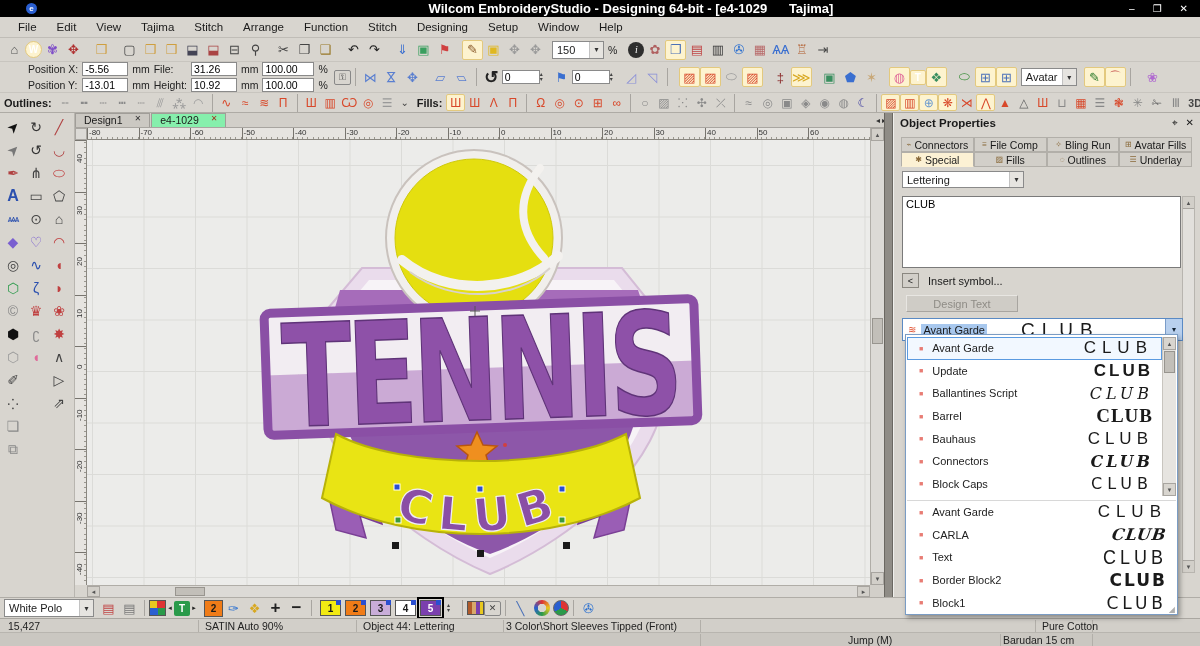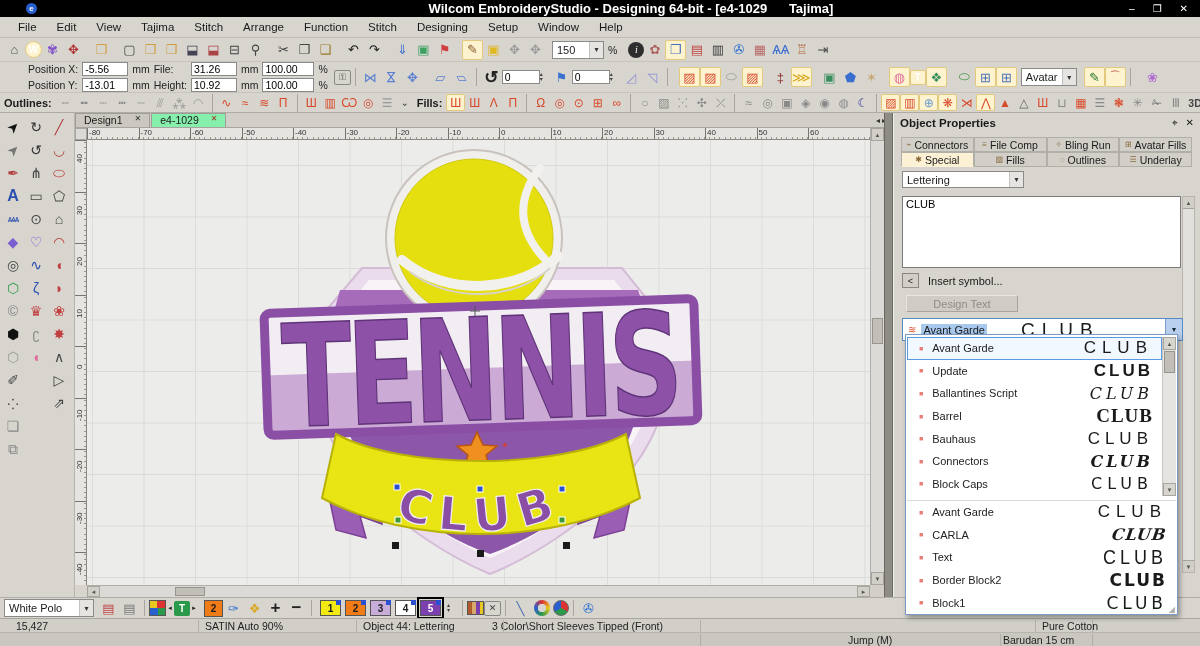--- a/index.html
+++ b/index.html
@@ -795,24 +795,24 @@
   <span class="ico boxed">✕</span>
   <span class="vsep"></span>
   <span class="ico" style="color:#4a70b8">╲</span>
   <span class="ringchip" style="margin:0 3px"></span>
   <span class="spherechip"></span>
   <span class="vsep"></span>
   <span class="ico" style="color:#2a6fd0">✇</span>
 </div>
 
 <div class="sb sb1">
-  <span style="left:16px">15,427</span>
+  <span style="left:8px">15,427</span>
   <span style="left:205px">SATIN Auto 90%</span>
   <span style="left:363px">Object 44: Lettering</span>
-  <span style="left:492px">3 Color\Short Sleeves Tipped (Front)</span>
+  <span style="left:506px">3 Color\Short Sleeves Tipped (Front)</span>
   <span style="left:1042px">Pure Cotton</span>
   <span class="sbdiv" style="left:198px"></span>
   <span class="sbdiv" style="left:356px"></span>
   <span class="sbdiv" style="left:503px"></span>
   <span class="sbdiv" style="left:700px"></span>
   <span class="sbdiv" style="left:1035px"></span>
   <span class="sbdiv" style="left:1092px"></span>
 </div>
 <div class="sb sb2">
   <span style="left:848px">Jump (M)</span>

